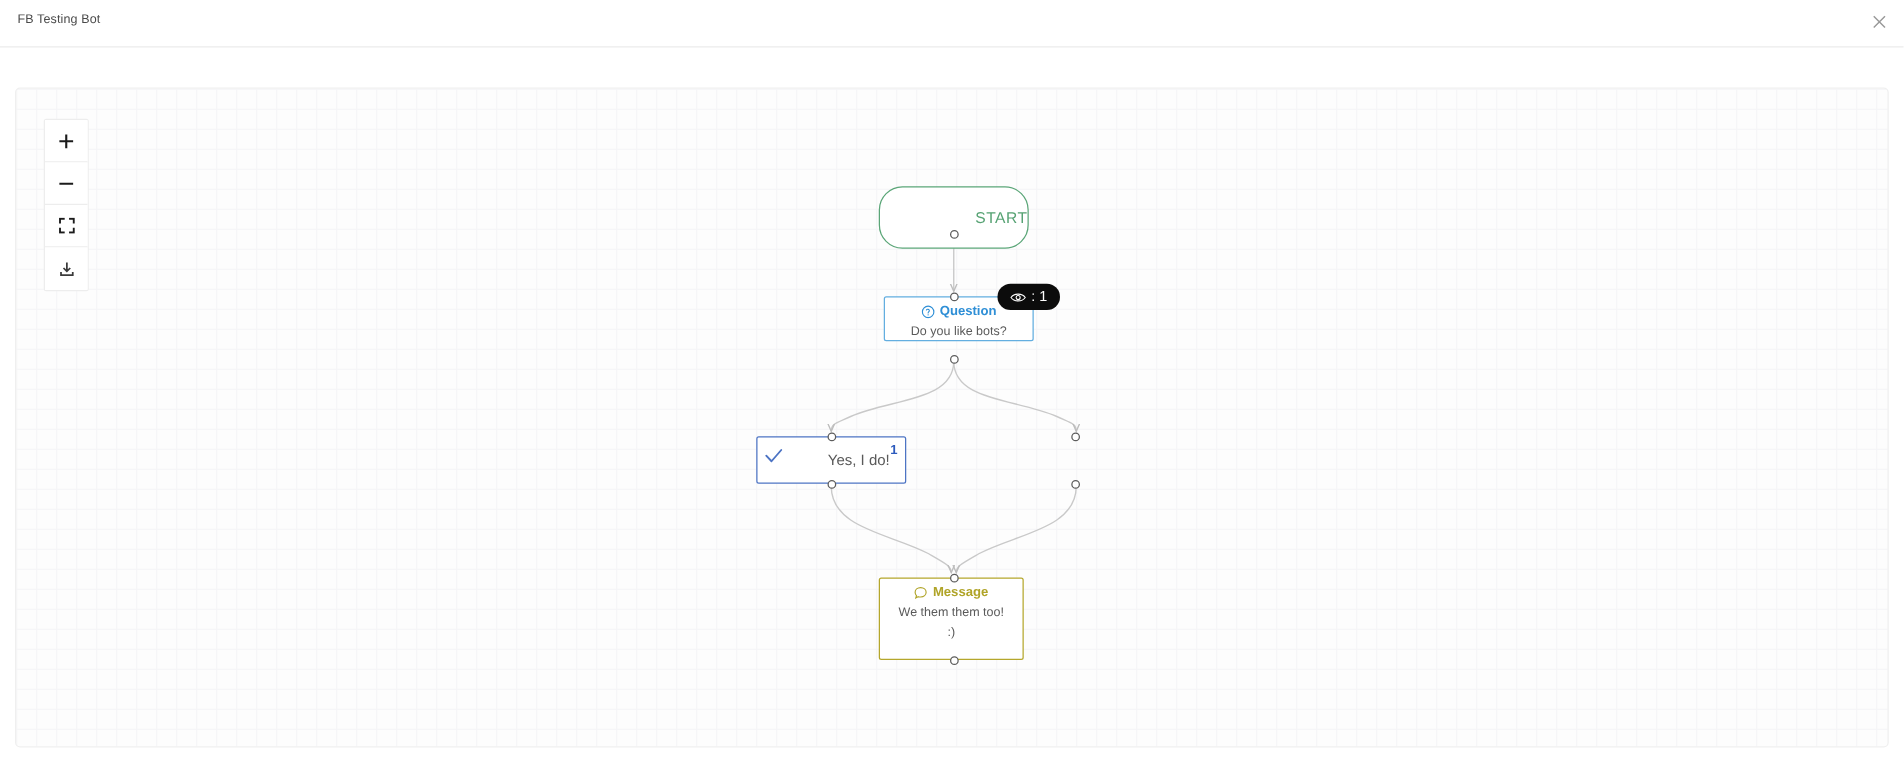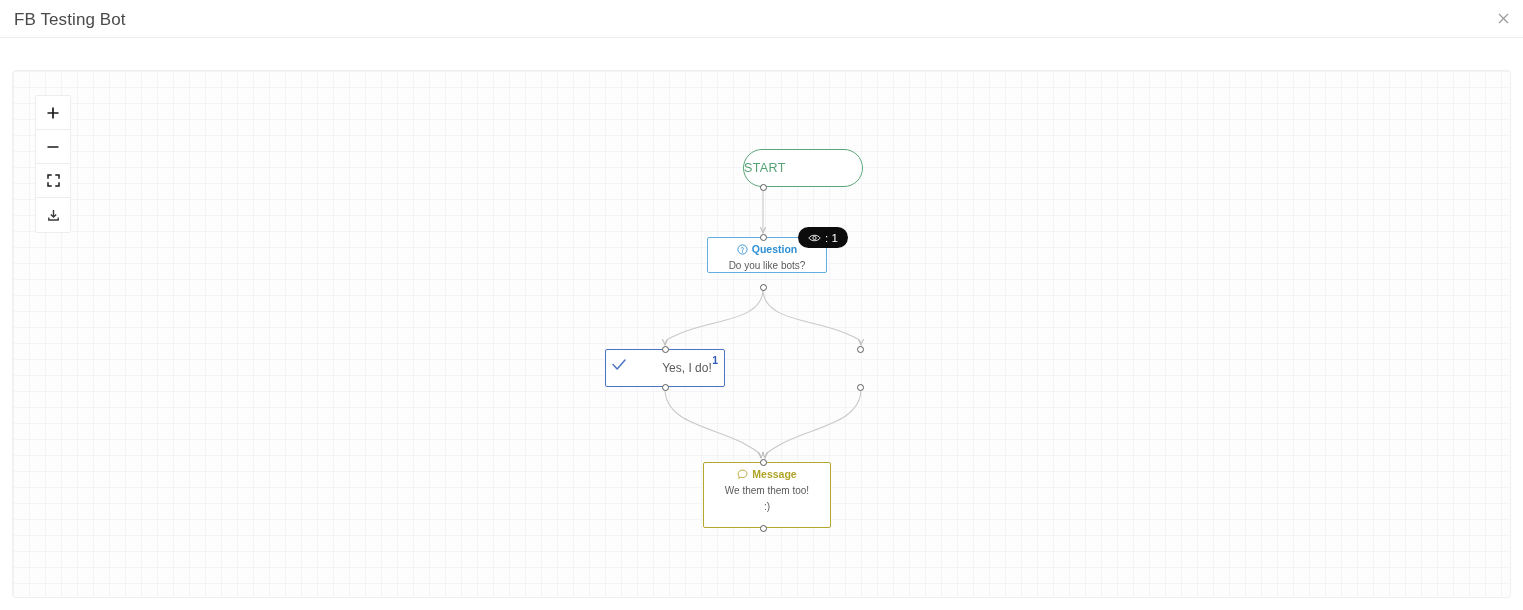--- a/index.html
+++ b/index.html
@@ -22,21 +22,21 @@
     left: 0; top: 0;
     width: 1523px;
     height: 38px;
     border-bottom: 1px solid #ececec;
     box-sizing: border-box;
   }
   .titlebar-text {
     position: absolute;
     left: 14px;
     top: 10px;
-    font-size: 17px;
+    font-size: 10px;
     color: #4a4a4a;
     letter-spacing: 0.1px;
   }
   .close-btn {
     position: absolute;
     right: 10px;
     top: 9px;
     width: 20px;
     height: 20px;
     cursor: pointer;
@@ -107,29 +107,29 @@
 
   .node {
     position: absolute;
     box-sizing: border-box;
     background: #ffffff;
     z-index: 10;
   }
 
   
   .node-start {
-    left: 730px;
+    left: 690px;
     top: 78px;
     width: 120px;
-    height: 38px;
+    height: 50px;
     border: 1px solid #5ba678;
     border-radius: 19px;
     display: flex;
     align-items: center;
-    justify-content: flex-start;
+    justify-content: flex-end;
   }
   .start-label {
     color: #56a273;
     font-size: 12.5px;
     letter-spacing: 0.4px;
   }
 
   
   .node-question {
     left: 694px;
@@ -155,21 +155,21 @@
     font-size: 10px;
     color: #5a5a5a;
     margin-top: 3px;
     line-height: 16px;
   }
 
   
   .node-message {
     left: 690px;
     top: 391px;
-    width: 128px;
+    width: 116px;
     height: 66px;
     border: 1px solid #b5a72c;
     border-radius: 2px;
   }
 
   
   .node-answer {
     top: 278px;
     width: 120px;
     height: 38px;

